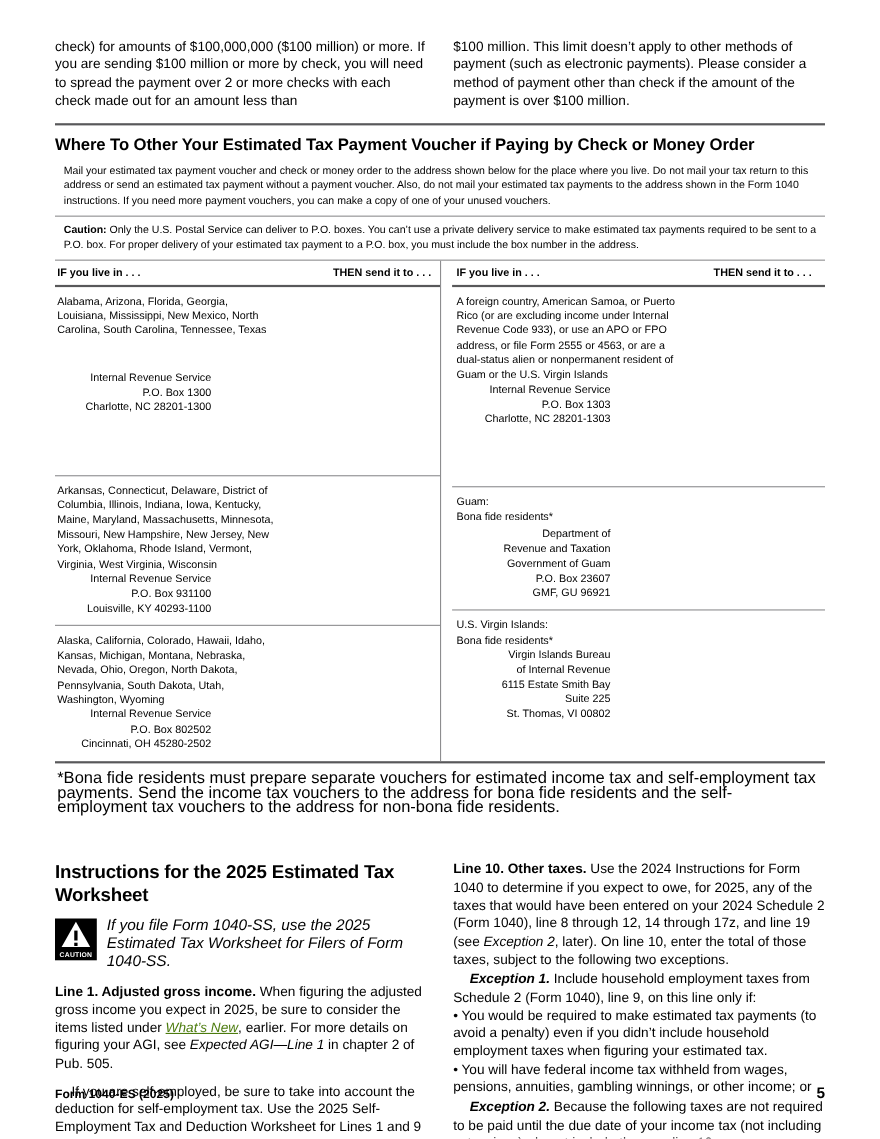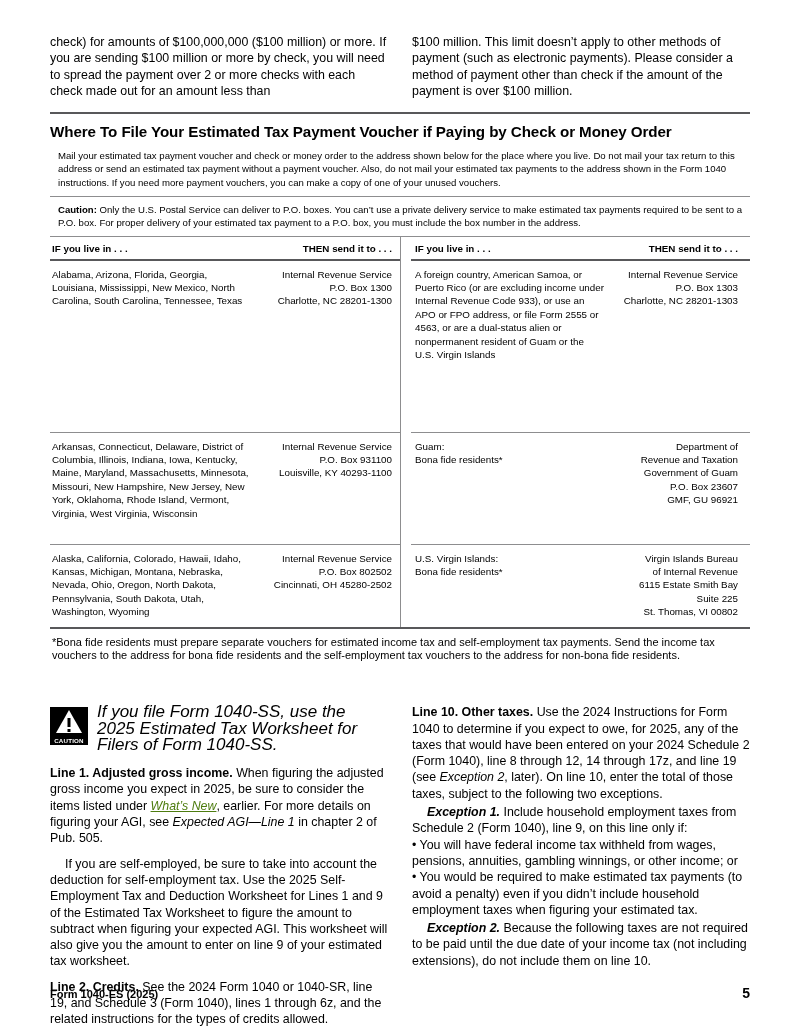--- a/index.html
+++ b/index.html
@@ -134,41 +134,42 @@
     padding-right: 12px;
   }
   .addr-row {
     display: flex;
     justify-content: space-between;
     align-items: flex-start;
     font-size: 9.8px;
     line-height: 13.4px;
     padding: 7px 8px 8px 2px;
     border-top: 1px solid #8d8d8f;
+    flex-direction: column;
   }
   .addr-panel.right .addr-row {
     padding-left: 4px;
     padding-right: 12px;
   }
   .addr-row.first {
     border-top: 2px solid #58585a;
   }
   .addr-where {
     width: 200px;
   }
   .addr-send {
     text-align: right;
     width: 140px;
   }
   .addr-row.r1 { min-height: 110px; }
   .addr-row.r2 { min-height: 96px; margin-top: 46px; }
   .addr-row.r3 { min-height: 64px; }
 
   .footnote {
-    font-size: 11px;
+    font-size: 15px;
     line-height: 13.3px;
     padding: 7px 8px 0 2px;
   }
 
   
   .instructions {
     margin-top: 42px;
   }
   .instr-title {
     font-size: 17px;
@@ -225,21 +226,21 @@
     left: 0;
     right: 0;
     bottom: 1px;
     text-align: center;
     color: #ffffff;
     font-size: 6.2px;
     font-weight: bold;
     letter-spacing: 0.2px;
   }
   .caution-text {
-    font-size: 17px;
+    font-size: 14px;
     line-height: 16.3px;
     font-style: italic;
   }
 
   
   .footer {
     position: absolute;
     left: 50px;
     top: 985px;
     width: 700px;
@@ -264,21 +265,21 @@
       <div class="col">
         <p class="body-text">check) for amounts of $100,000,000 ($100 million) or more. If you are sending $100 million or more by check, you will need to spread the payment over 2 or more checks with each check made out for an amount less than</p>
       </div>
       <div class="col">
         <p class="body-text">$100 million. This limit doesn’t apply to other methods of payment (such as electronic payments). Please consider a method of payment other than check if the amount of the payment is over $100 million.</p>
       </div>
     </div>
 
     <hr class="rule-heavy">
 
-    <h2 class="section-heading">Where To File Your Estimated Tax Payment Voucher if Paying by Check or Money Order</h2>
+    <h2 class="section-heading">Where To Other Your Estimated Tax Payment Voucher if Paying by Check or Money Order</h2>
 
     <div class="note-block">
       <p class="small-note">Mail your estimated tax payment voucher and check or money order to the address shown below for the place where you live. Do not mail your tax return to this address or send an estimated tax payment without a payment voucher. Also, do not mail your estimated tax payments to the address shown in the Form 1040 instructions. If you need more payment vouchers, you can make a copy of one of your unused vouchers.</p>
     </div>
 
     <hr class="rule-light">
 
     <div class="caution-block">
       <p class="small-note"><span class="run-in">Caution:</span><span> Only the U.S. Postal Service can deliver to P.O. boxes. You can’t use a private delivery service to make estimated tax payments required to be sent to a P.O. box. For proper delivery of your estimated tax payment to a P.O. box, you must include the box number in the address.</span></p>
     </div>
@@ -344,20 +345,21 @@
       </div>
     </div>
 
     <hr class="rule-heavy" style="margin-top:0">
 
     <p class="footnote">*Bona fide residents must prepare separate vouchers for estimated income tax and self-employment tax payments. Send the income tax vouchers to the address for bona fide residents and the self-employment tax vouchers to the address for non-bona fide residents.</p>
 
     <div class="two-col instructions">
 
       <div class="col">
+        <h1 class="instr-title">Instructions for the 2025 Estimated Tax Worksheet</h1>
 
         <div class="caution-row">
           <div class="caution-icon">
             <span class="tri"></span>
             <span class="bang"></span>
             <span class="dot"></span>
             <span class="word">CAUTION</span>
           </div>
           <p class="caution-text">If you file Form 1040-SS, use the 2025 Estimated Tax Worksheet for Filers of Form 1040-SS.</p>
         </div>
@@ -370,23 +372,23 @@
 
         <p class="body-text"><span class="run-in">Line 9. Self-employment tax.</span><span> If you and your spouse make joint estimated tax payments and both of you have self-employment income, figure the self-employment tax</span></p>
       </div>
 
       <div class="col">
 
         <p class="body-text"><span class="run-in">Line 10. Other taxes.</span><span> Use the 2024 Instructions for Form 1040 to determine if you expect to owe, for 2025, any of the taxes that would have been entered on your 2024 Schedule 2 (Form 1040), line 8 through 12, 14 through 17z, and line 19 (see </span><span class="ital">Exception 2</span><span>, later). On line 10, enter the total of those taxes, subject to the following two exceptions.</span></p>
 
         <p class="body-text indent" style="margin-top:2px"><span class="run-in-ital">Exception 1.</span><span> Include household employment taxes from Schedule 2 (Form 1040), line 9, on this line only if:</span></p>
 
+        <p class="body-text bullet" style="margin-top:0">• You would be required to make estimated tax payments (to avoid a penalty) even if you didn’t include household employment taxes when figuring your estimated tax.</p>
+
         <p class="body-text bullet" style="margin-top:0">• You will have federal income tax withheld from wages, pensions, annuities, gambling winnings, or other income; or</p>
-
-        <p class="body-text bullet" style="margin-top:0">• You would be required to make estimated tax payments (to avoid a penalty) even if you didn’t include household employment taxes when figuring your estimated tax.</p>
 
 
         <p class="body-text indent" style="margin-top:2px"><span class="run-in-ital">Exception 2.</span><span> Because the following taxes are not required to be paid until the due date of your income tax (not including extensions), do not include them on line 10.</span></p>
 
       </div>
     </div>
 
   </div>
 
   <div class="footer">

